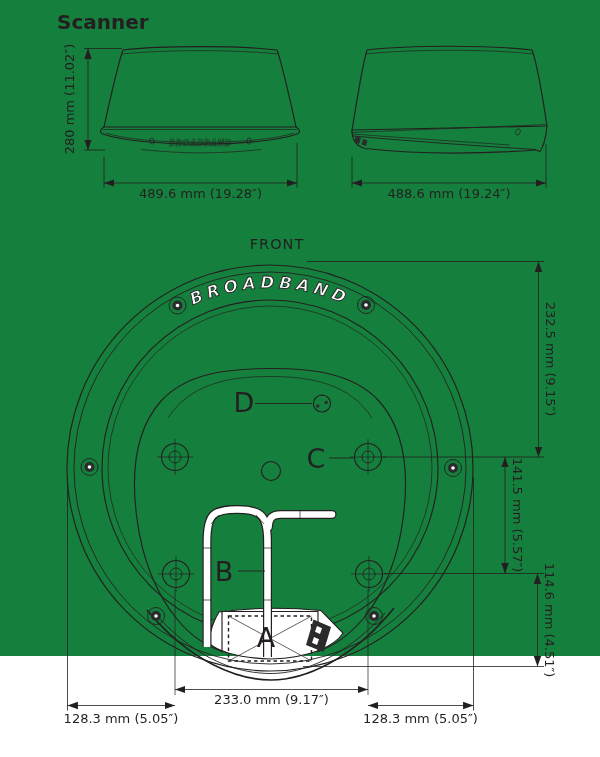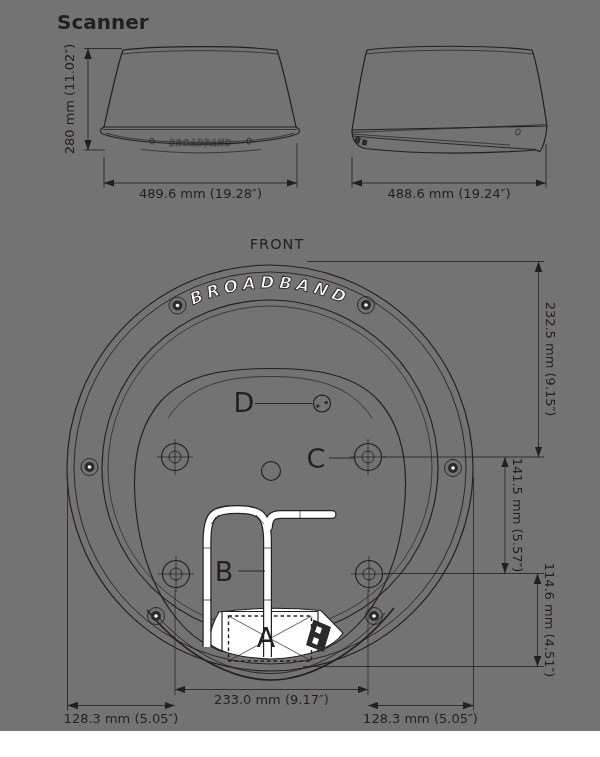--- a/index.html
+++ b/index.html
@@ -1,17 +1,17 @@
 <!DOCTYPE html>
 <html><head>
 <meta charset="utf-8">
 <style>
   html,body{margin:0;padding:0;background:#ffffff;}
   body{width:600px;height:757px;overflow:hidden;}
-  .figure{width:600px;height:731px;position:relative;background:#737373;}
+  .figure{width:600px;height:656px;position:relative;background:#15803d;}
   svg{display:block;}
   text{fill:#231f20;font-family:"DejaVu Sans","Liberation Sans",sans-serif;}
   .title{font-size:20px;font-weight:bold;}
   .front{font-size:14.5px;letter-spacing:1px;}
   .dimtxt{font-size:13px;}
   .callout{font-size:27px;}
   .brandring{font-size:16.5px;font-weight:bold;font-style:italic;letter-spacing:4.5px;
              fill:#ffffff;stroke:#231f20;stroke-width:0.9px;}
   .brandsm{font-size:8px;font-weight:bold;font-style:italic;letter-spacing:0.6px;
            fill:none;stroke:#231f20;stroke-width:0.45px;}

